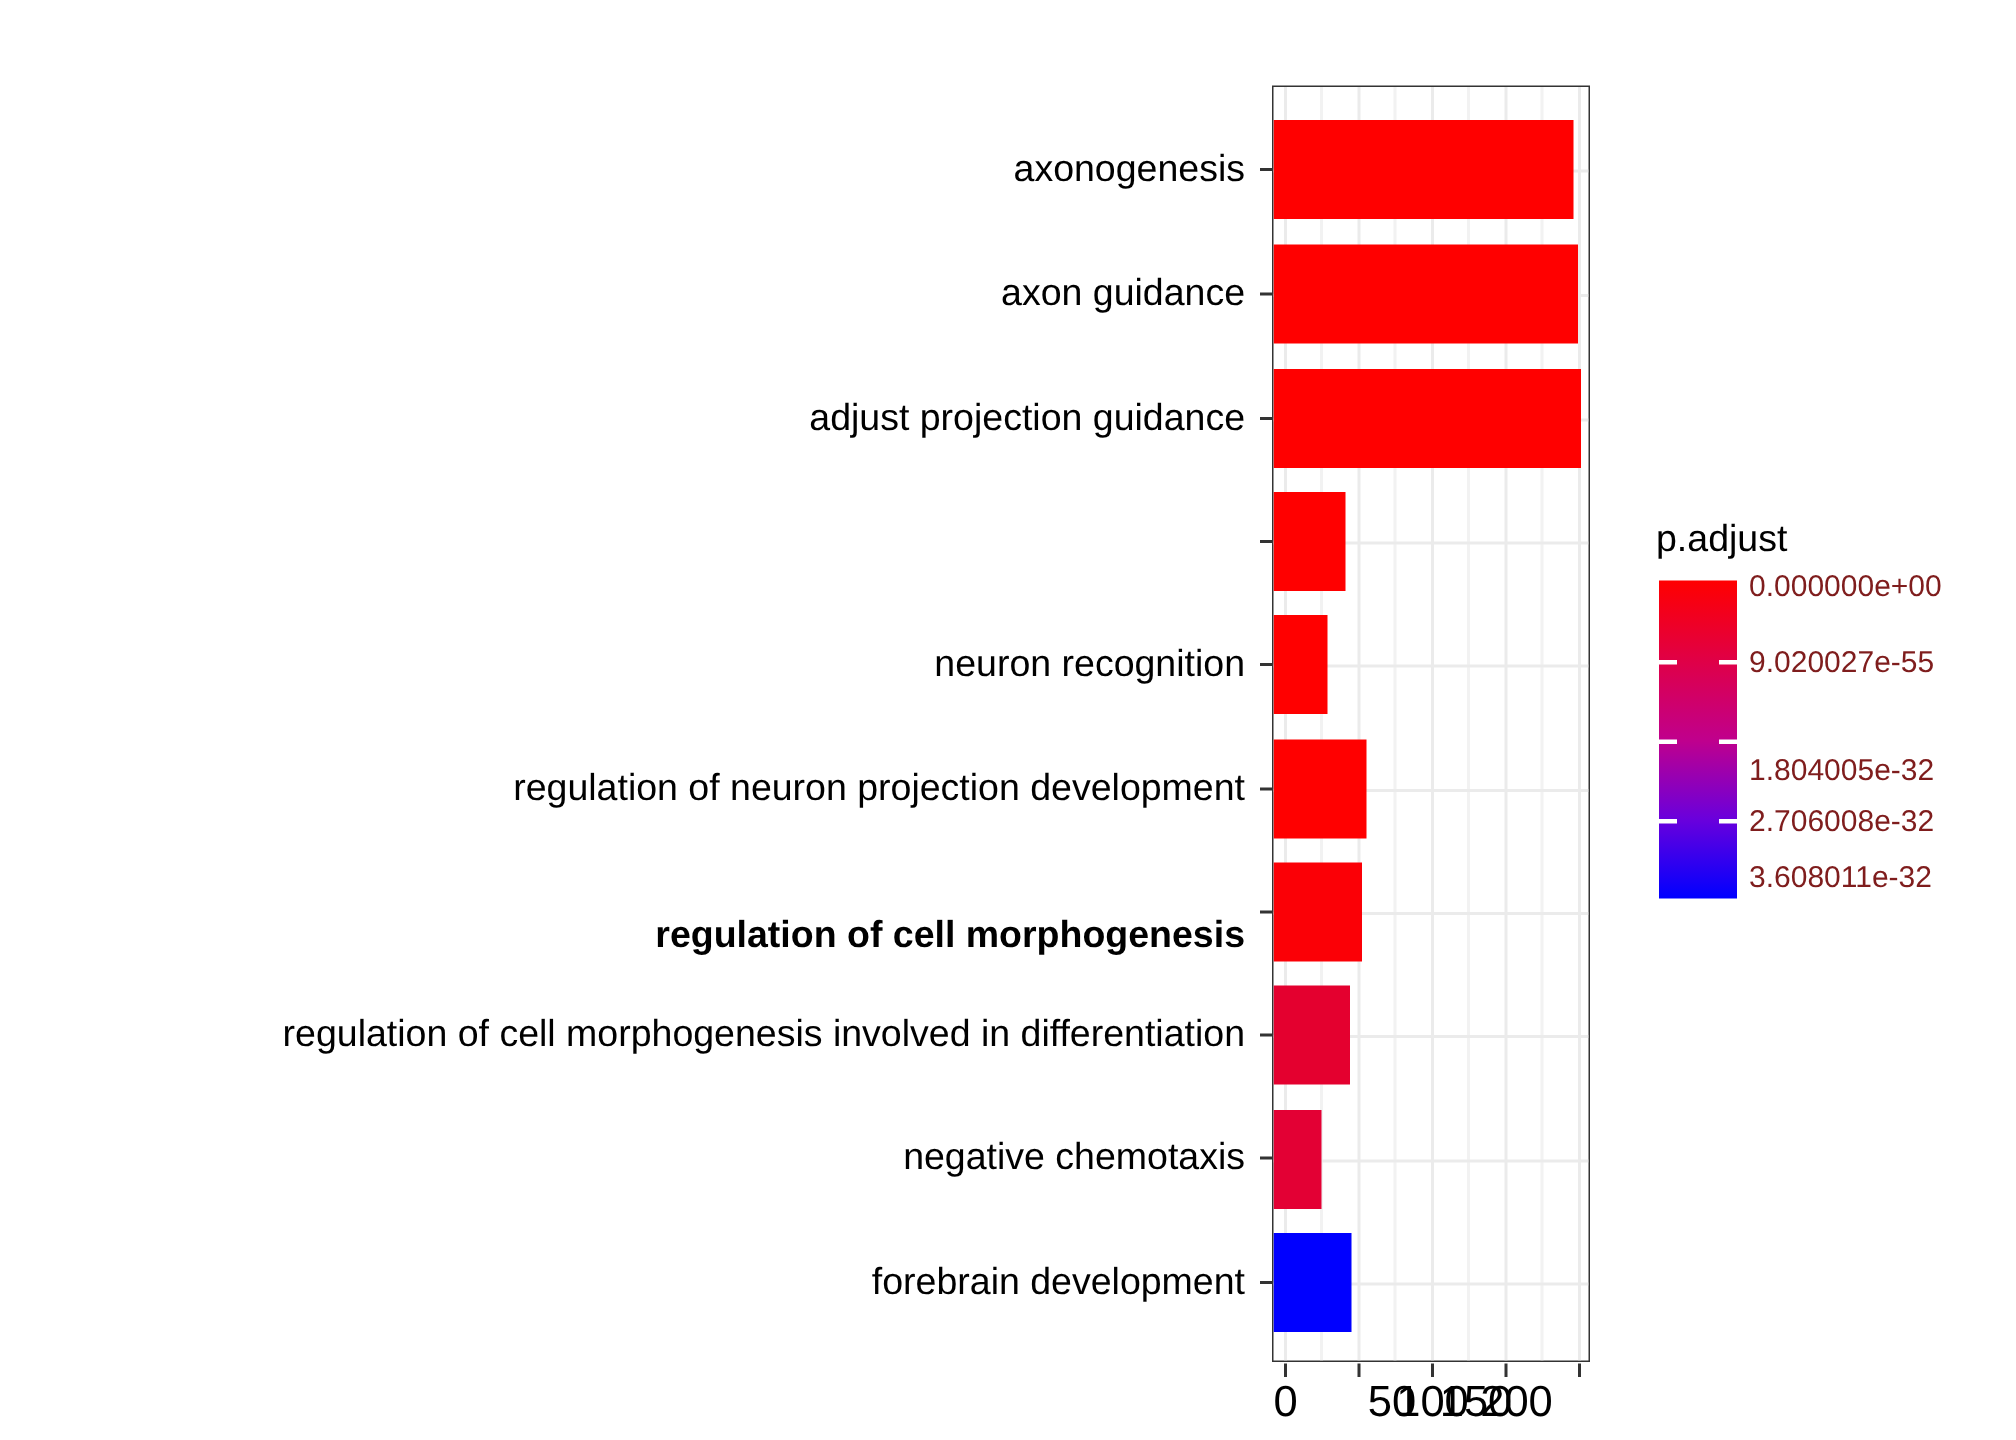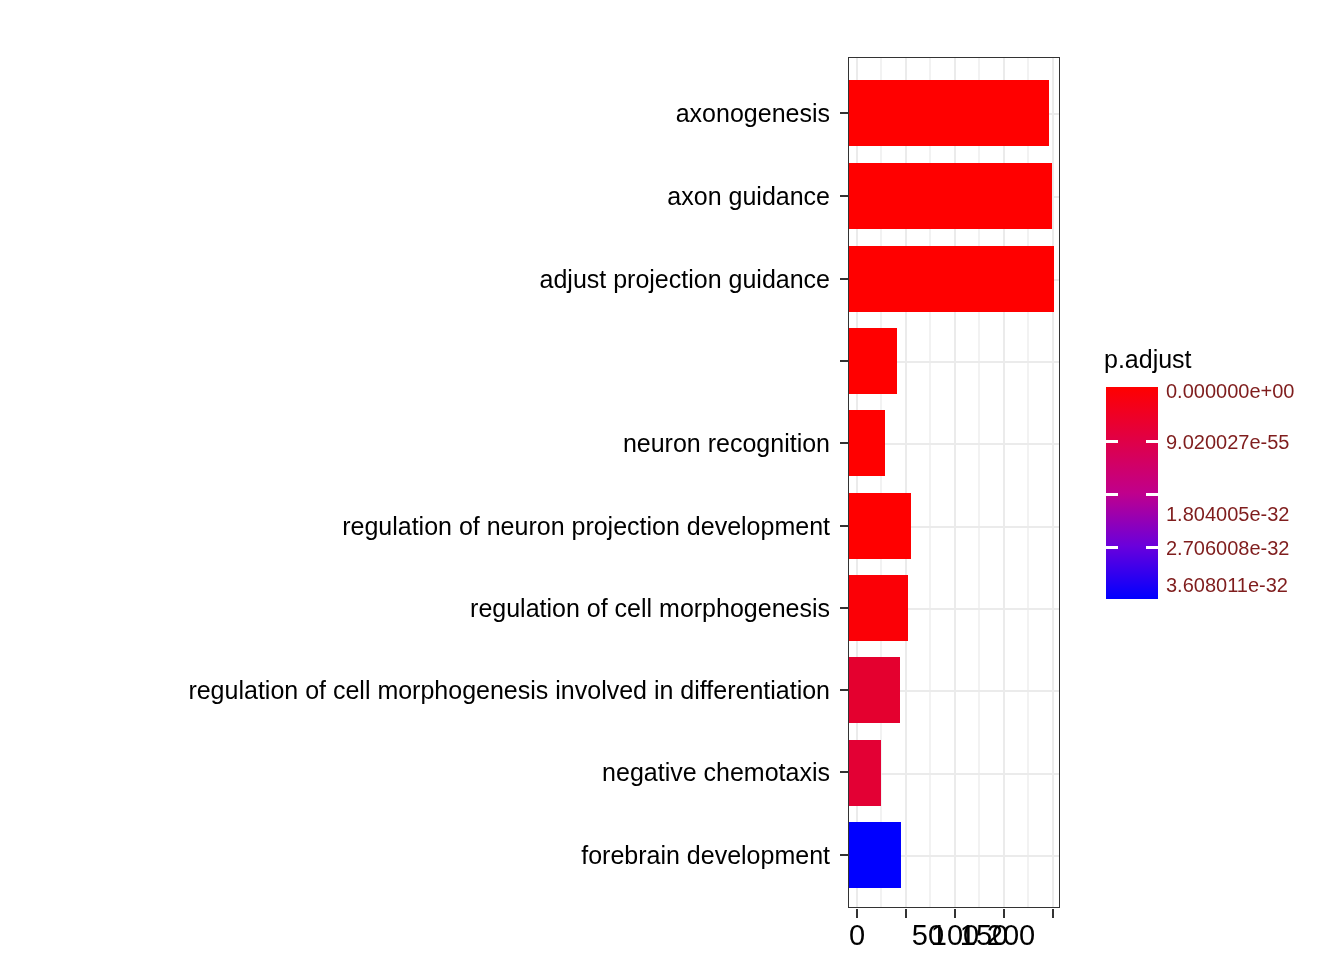--- a/index.html
+++ b/index.html
@@ -102,21 +102,21 @@
 <body>
 
 <div id="root">
 
   <div class="axis-y">
     <div class="cat-label" style="top:113px;">axonogenesis</div>
     <div class="cat-label" style="top:196px;">axon guidance</div>
     <div class="cat-label" style="top:279px;">adjust projection guidance</div>
     <div class="cat-label" style="top:526px;">regulation of neuron projection development</div>
     <div class="cat-label" style="top:443px;">neuron recognition</div>
-    <div class="cat-label" style="top:608px;">regulation of cell morphogenesis</div>
+    <div class="cat-label" style="top:624px;font-weight:bold;">regulation of cell morphogenesis</div>
     <div class="cat-label" style="top:690px;text-align:center;">regulation of cell morphogenesis involved in differentiation</div>
     <div class="cat-label" style="top:772px;">negative chemotaxis</div>
     <div class="cat-label" style="top:855px;">forebrain development</div>
   </div>
 
   <div class="ytick" style="top:113px;"></div>
   <div class="ytick" style="top:196px;"></div>
   <div class="ytick" style="top:279px;"></div>
   <div class="ytick" style="top:361px;"></div>
   <div class="ytick" style="top:443px;"></div>

